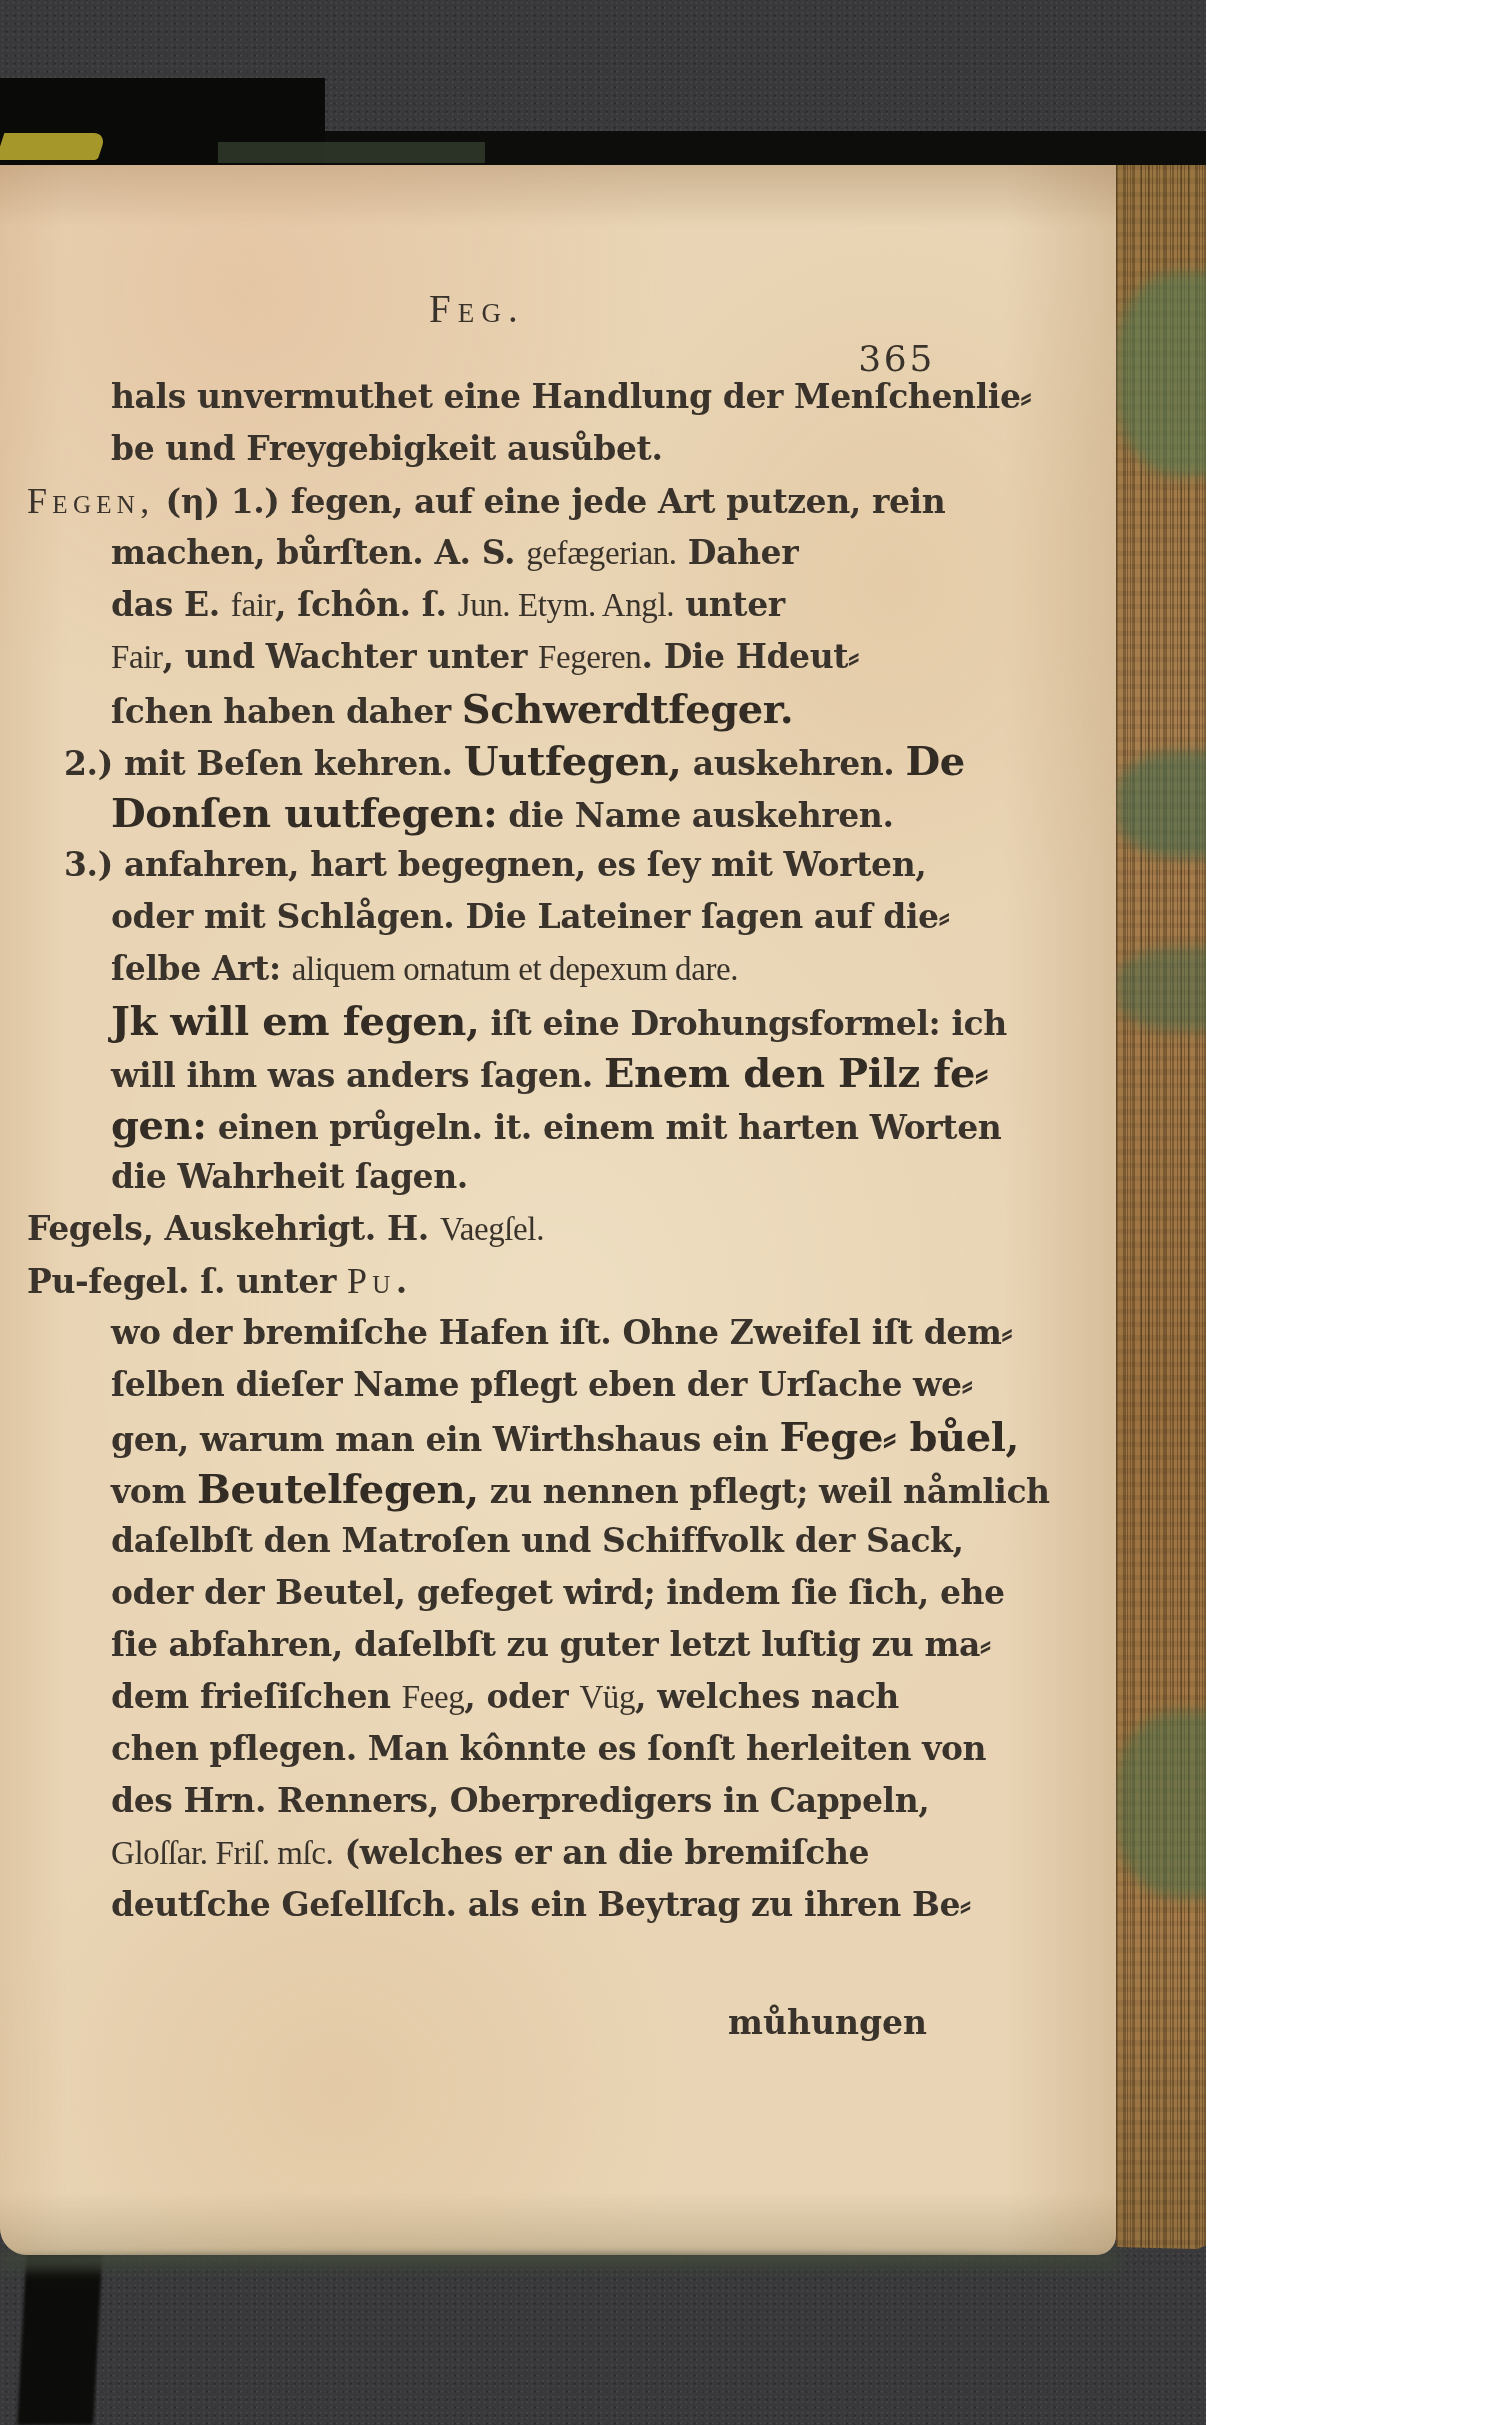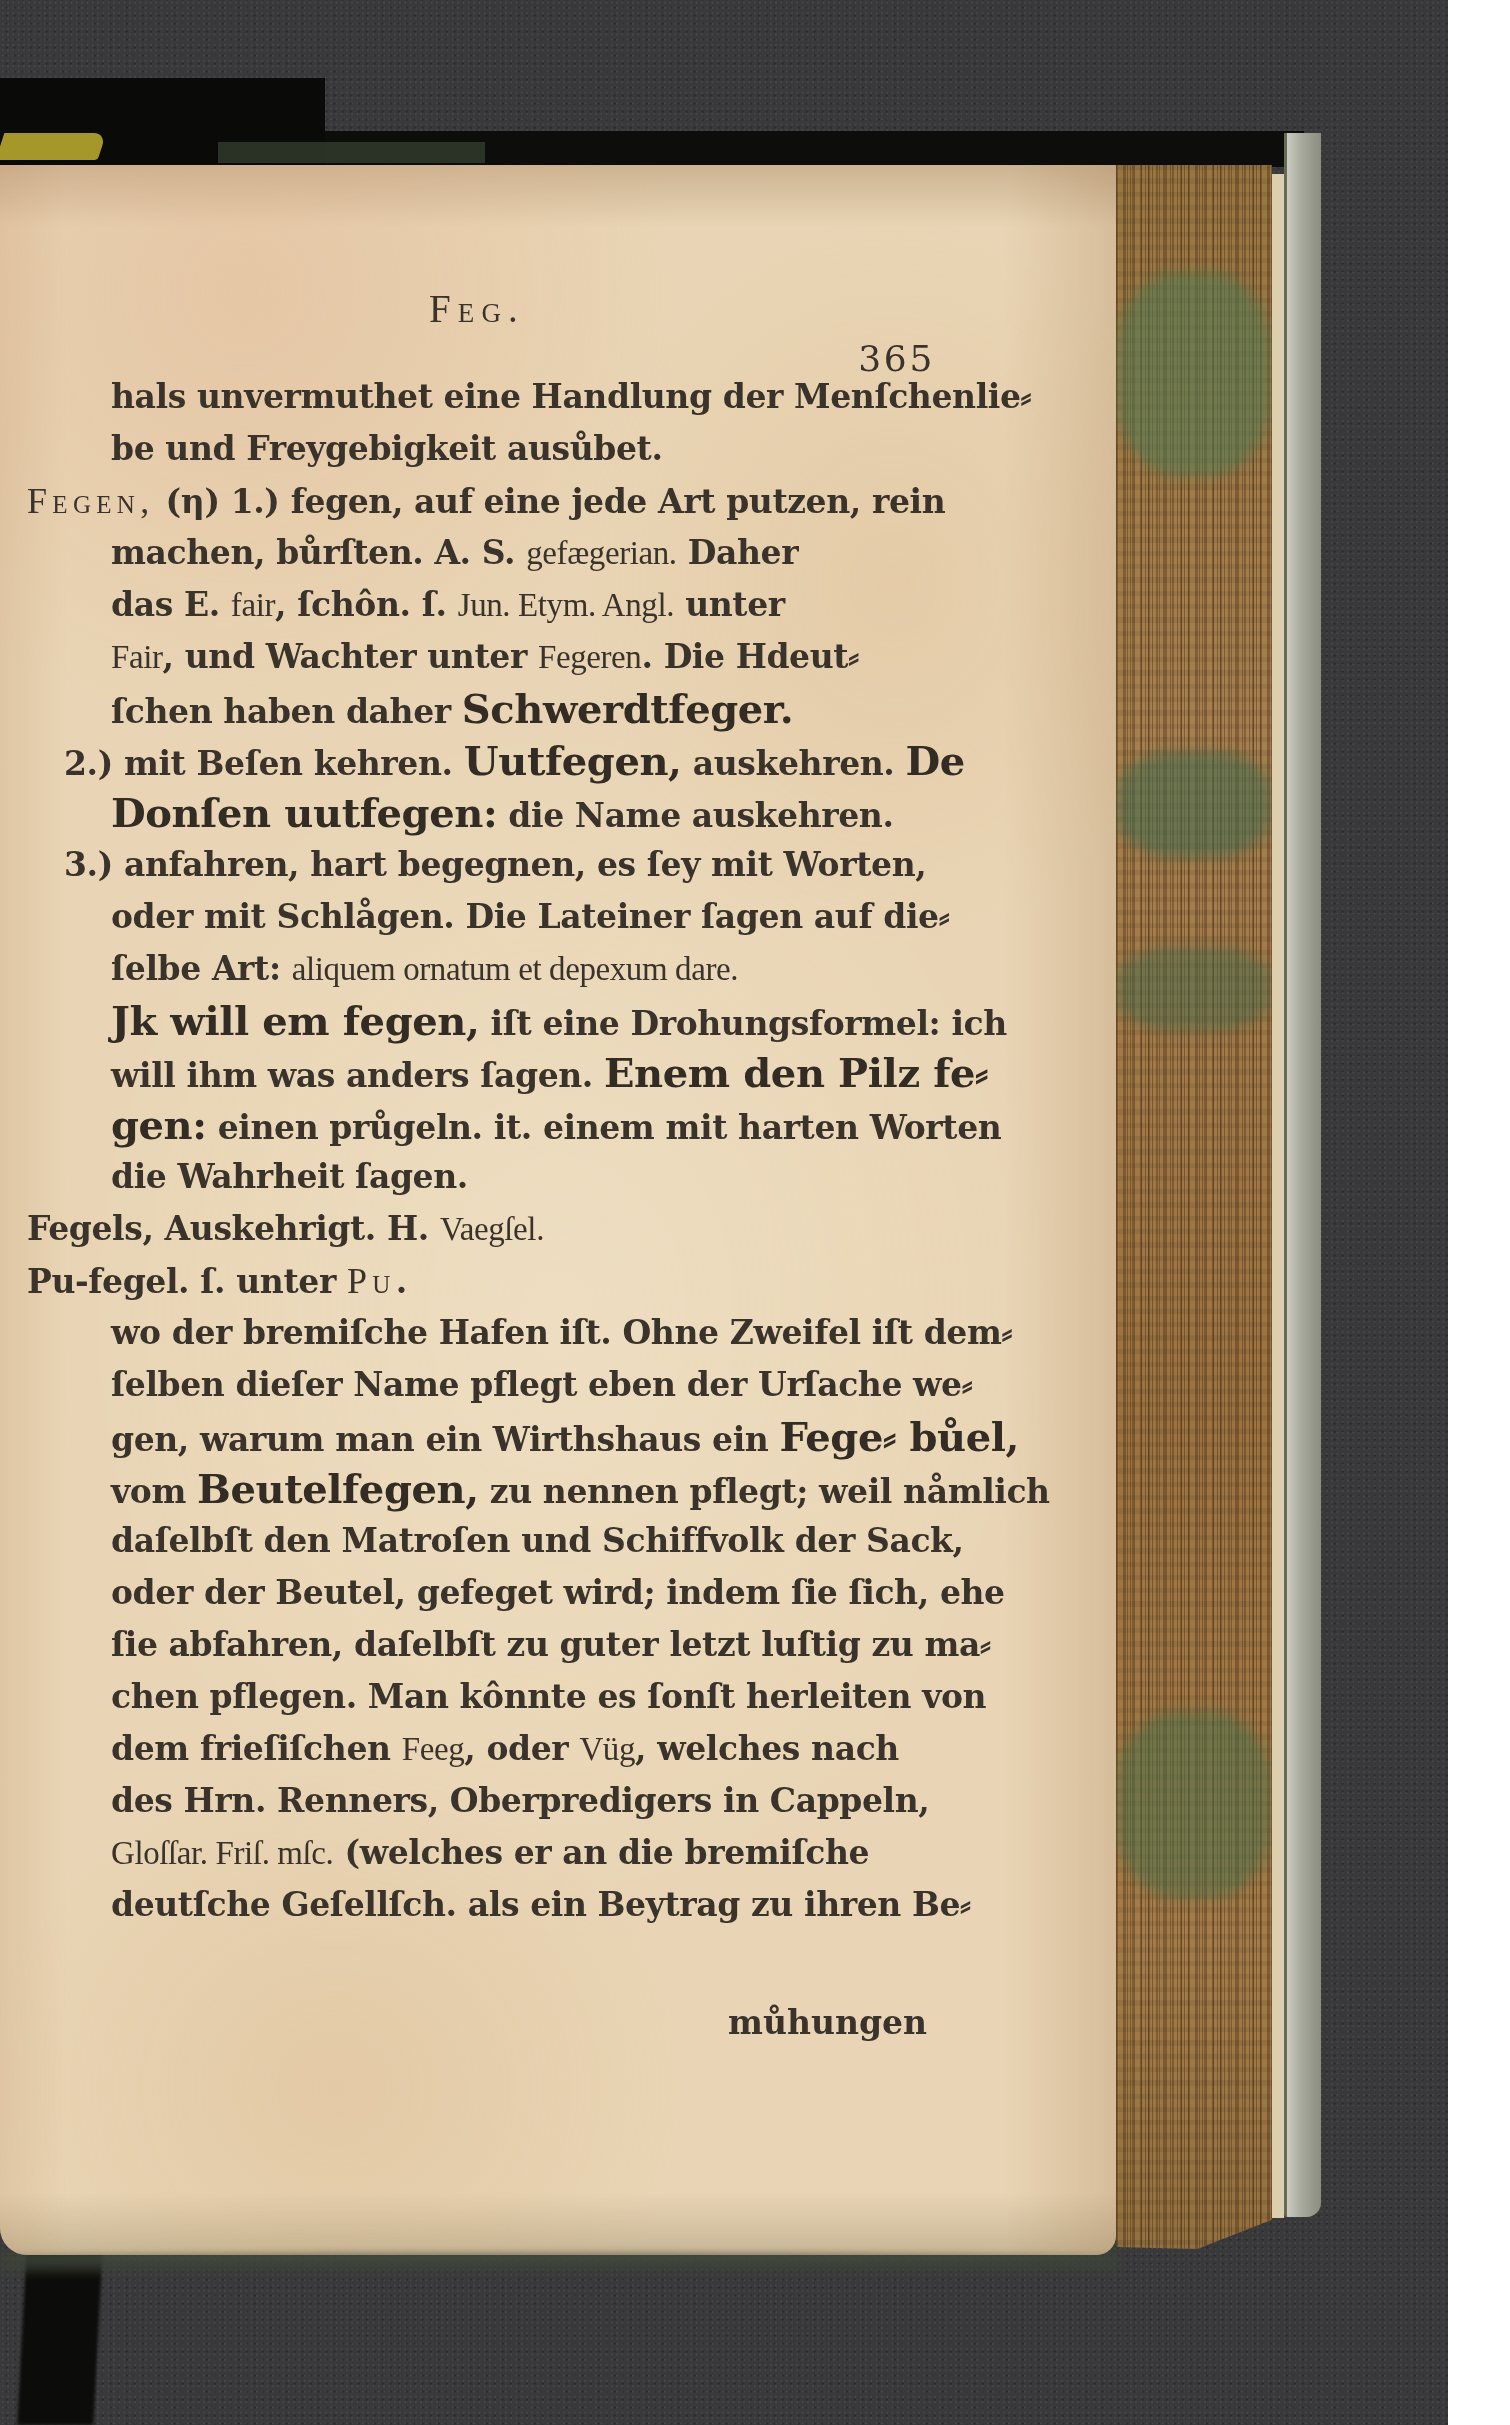--- a/index.html
+++ b/index.html
@@ -1,17 +1,17 @@
 <!DOCTYPE html>
 <html style="font-size:14.2px"><head>
 <meta charset="utf-8">
 <style>
   html,body{margin:0;padding:0;}
   .stage{
-    position:relative;width:1448px;height:2426px;overflow:hidden;
+    position:relative;width:1206px;height:2426px;overflow:hidden;
     background-color:#39393b;
     background-image:
       radial-gradient(rgba(125,125,130,.20) 0.9px, transparent 1.2px),
       radial-gradient(rgba(0,0,0,.28) 0.9px, transparent 1.2px);
     background-size:5.3px 5.3px, 8px 8px;
     background-position:0 0, 2.7px 3.6px;
     font-family:"DejaVu Serif", serif;
   }
   
   .top-edge{position:absolute;left:0;top:131px;width:1304px;height:36px;background:#0d0d0b;}
@@ -138,22 +138,22 @@
       <div class="line ind-b"><span class="seg-p">die Wahrheit ſagen.</span></div>
       <div class="line ind-h"><span class="seg-p">Fegels, Auskehrigt. H. </span><span class="seg-a">Vaegſel.</span></div>
       <div class="line ind-h"><span class="seg-p">Pu-fegel. ſ. unter </span><span class="seg-c">Pu</span><span class="seg-p">.</span></div>
       <div class="line ind-b"><span class="seg-p">wo der bremiſche Hafen iſt. Ohne Zweifel iſt dem⸗</span></div>
       <div class="line ind-b"><span class="seg-p">ſelben dieſer Name pflegt eben der Urſache we⸗</span></div>
       <div class="line ind-b"><span class="seg-p">gen, warum man ein Wirthshaus ein </span><span class="seg-b">Fege⸗ bůel,</span></div>
       <div class="line ind-b"><span class="seg-p">vom </span><span class="seg-b">Beutelfegen,</span><span class="seg-p"> zu nennen pflegt; weil nåmlich</span></div>
       <div class="line ind-b"><span class="seg-p">daſelbſt den Matroſen und Schiffvolk der Sack,</span></div>
       <div class="line ind-b"><span class="seg-p">oder der Beutel, gefeget wird; indem ſie ſich, ehe</span></div>
       <div class="line ind-b"><span class="seg-p">ſie abfahren, daſelbſt zu guter letzt luſtig zu ma⸗</span></div>
+      <div class="line ind-b"><span class="seg-p">dem frieſiſchen </span><span class="seg-a">Feeg</span><span class="seg-p">, oder </span><span class="seg-a">Vüg</span><span class="seg-p">, welches nach</span></div>
       <div class="line ind-b"><span class="seg-p">chen pflegen. Man kônnte es ſonſt herleiten von</span></div>
-      <div class="line ind-b"><span class="seg-p">dem frieſiſchen </span><span class="seg-a">Feeg</span><span class="seg-p">, oder </span><span class="seg-a">Vüg</span><span class="seg-p">, welches nach</span></div>
       <div class="line ind-b"><span class="seg-p">des Hrn. Renners, Oberpredigers in Cappeln,</span></div>
       <div class="line ind-b"><span class="seg-a">Gloſſar. Friſ. mſc.</span><span class="seg-p"> (welches er an die bremiſche</span></div>
       <div class="line ind-b"><span class="seg-p">deutſche Geſellſch. als ein Beytrag zu ihren Be⸗</span></div>
     </div>
 
   <div class="catchword-row" style="position:absolute;left:27px;top:1996px;width:955px;">
     <div class="catchword">můhungen</div>
   </div>
 
 </div>

